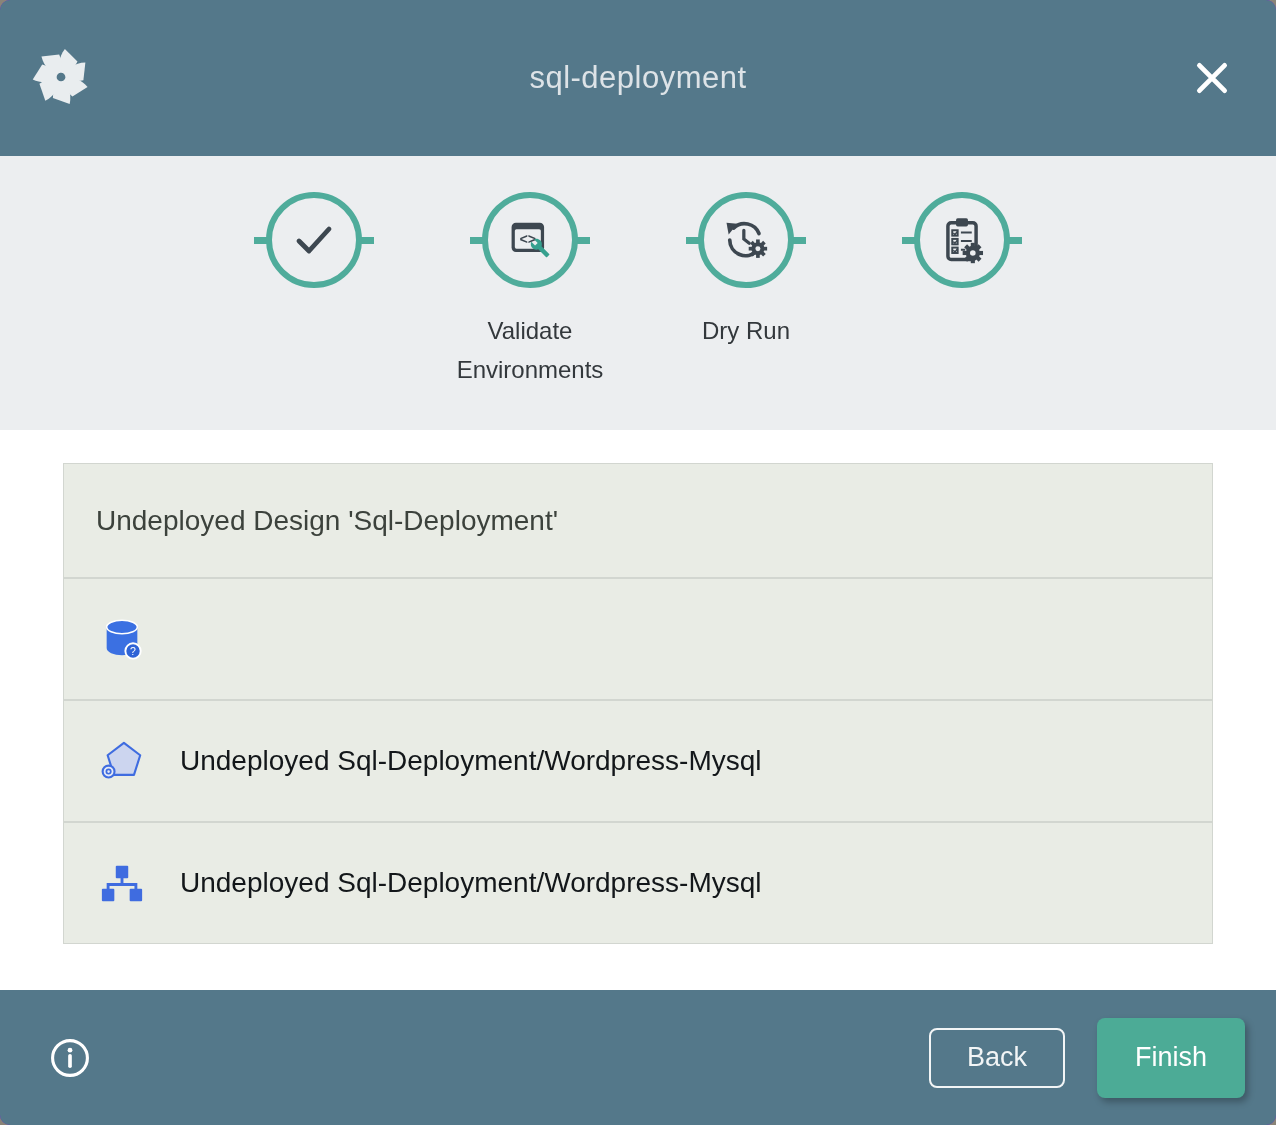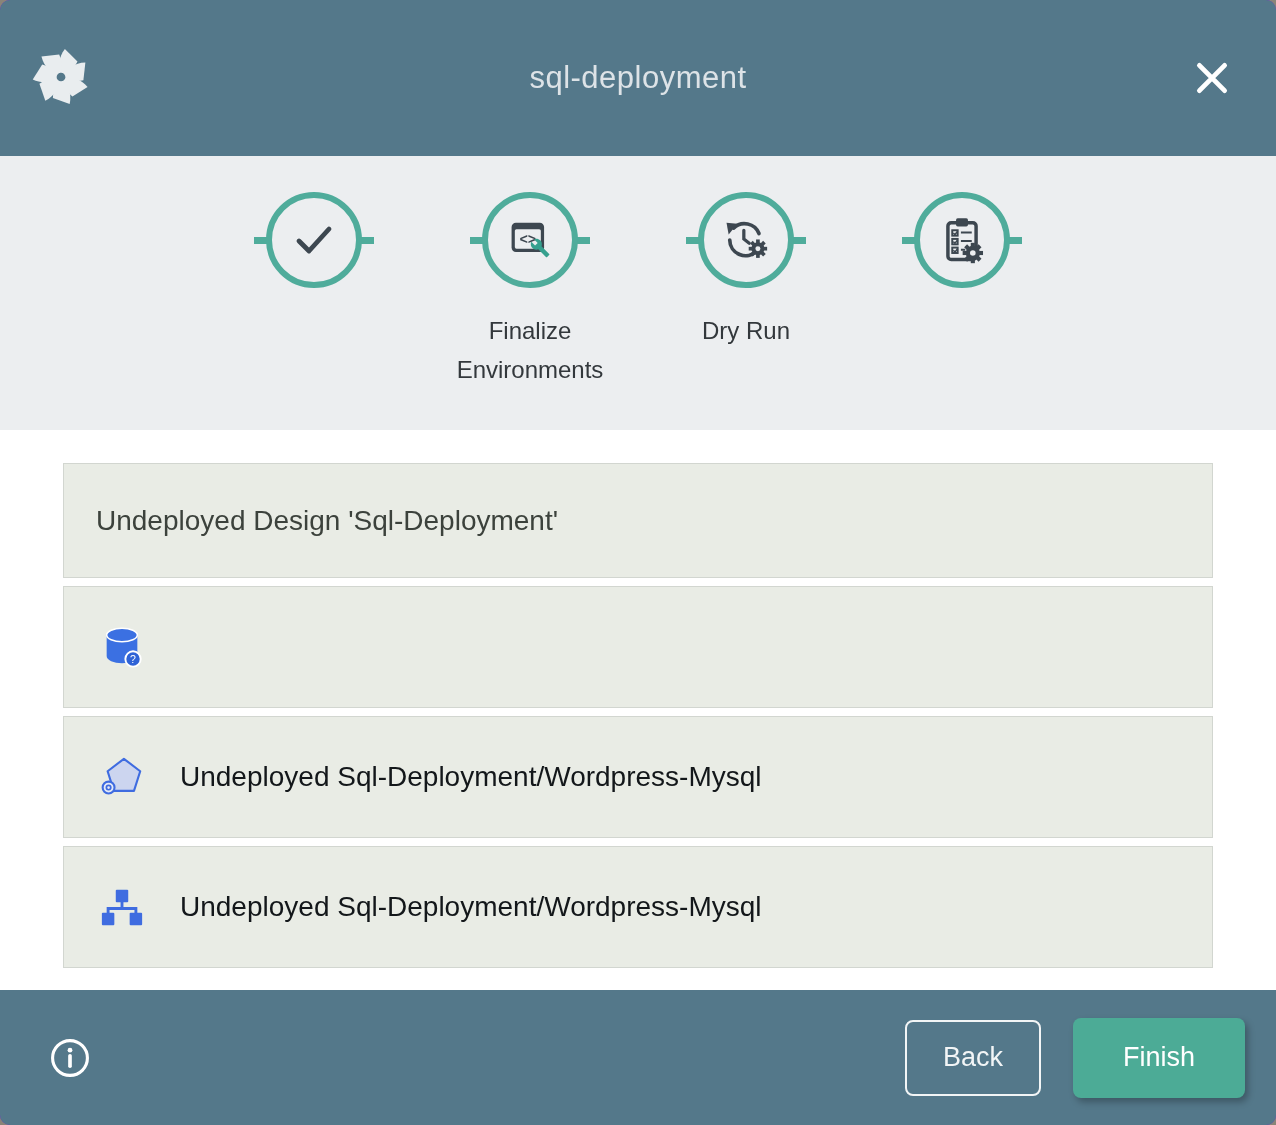--- a/index.html
+++ b/index.html
@@ -19,35 +19,35 @@
   .steps{display:flex;justify-content:center;}
   .step{width:216px;display:flex;flex-direction:column;align-items:center;}
   .circle{width:84px;height:84px;border-radius:50%;border:6px solid #4fac9b;background:#eceef0;
     display:flex;align-items:center;justify-content:center;position:relative;z-index:2;}
   .circle.active{background:#c9d4db;}
   .connector{position:absolute;top:81px;height:7px;background:#4fac9b;z-index:1;}
   .step-label{margin-top:24px;font-size:24px;line-height:1.62;color:#33383c;text-align:center;
     max-width:165px;}
   
   .content{flex:1;background:#ffffff;}
-  .panel{margin:33px 63px 0 63px;display:flex;flex-direction:column;gap:8px;}
+  .panel{margin:33px 63px 0 63px;display:flex;flex-direction:column;gap:0;}
   .card{background:#e9ece5;border:1px solid #d2d6d0;box-sizing:border-box;display:flex;
     align-items:center;}
   .card.head{height:115px;padding-left:32px;font-size:28px;color:#3c423c;}
   .card.item{height:122px;padding-left:34px;font-size:28px;color:#13171a;}
   .item-icon{width:48px;height:48px;margin-right:34px;flex:0 0 48px;display:flex;
     align-items:center;justify-content:center;}
   
   .ftr{height:135px;min-height:135px;background:#54788a;display:flex;align-items:center;
     position:relative;}
   .info-btn{margin-left:48px;width:44px;height:44px;background:none;border:none;padding:0;cursor:pointer;}
   .ftr-buttons{margin-left:auto;margin-right:31px;display:flex;align-items:center;gap:32px;}
-  .btn-back{width:136px;height:76px;border:2px solid #f2f5f6;border-radius:8px;background:transparent;
+  .btn-back{width:136px;height:60px;border:2px solid #f2f5f6;border-radius:8px;background:transparent;
     color:#f2f5f6;font-size:27px;cursor:pointer;font-family:inherit;}
-  .btn-finish{width:172px;height:80px;border:none;border-radius:8px;background:#4cab96;
+  .btn-finish{width:148px;height:80px;border:none;border-radius:8px;background:#4cab96;
     color:#ffffff;font-size:27px;cursor:pointer;font-family:inherit;
     box-shadow:3px 4px 7px rgba(0,0,0,.28);}
 </style>
 </head>
 <body>
 
 <div class="modal">
 
   <div class="hdr">
     <svg class="logo" viewBox="-32 -32 64 64">
@@ -90,21 +90,21 @@
 
       <div class="step">
         <div class="circle">
           <svg viewBox="0 0 48 48" width="52" height="52">
             <rect x="7" y="8" width="30" height="27" rx="4" fill="#3d4750"></rect>
             <rect x="10" y="14" width="24" height="18" rx="1.5" fill="#eceef0"></rect>
             <text x="22" y="28" font-size="13" font-weight="bold" fill="#3d4750" text-anchor="middle" font-family="Liberation Mono, monospace">&lt;&gt;</text>
             <path transform="translate(24,22) scale(0.78)" fill="#35a08e" d="M22.7,19L13.6,9.9C14.5,7.6,14,4.9,12.1,3C10.1,1,7.1,0.6,4.7,1.7l4.4,4.4L6,9.2L1.6,4.7C0.4,7.1,0.9,10.1,2.9,12.1c1.9,1.9,4.6,2.4,6.9,1.5l9.1,9.1c0.4,0.4,1,0.4,1.4,0l2.3-2.3C23.1,20,23.1,19.4,22.7,19z"></path>
           </svg>
         </div>
-        <div class="step-label">Finalize Environments</div>
+        <div class="step-label">Validate Environments</div>
       </div>
 
       <div class="step">
         <div class="circle">
           <svg viewBox="0 0 48 48" width="52" height="52">
             <path d="M12.5 13 A14.5 14.5 0 0 1 36 18" fill="none" stroke="#3d4750" stroke-width="3.4" stroke-linecap="round"></path>
             <path d="M34 34 A14.5 14.5 0 0 1 9 24" fill="none" stroke="#3d4750" stroke-width="3.4" stroke-linecap="round"></path>
             <polygon points="6,8 16,9 8,19" fill="#3d4750"></polygon>
             <path d="M22 15 L22 23 L27 27" fill="none" stroke="#3d4750" stroke-width="3" stroke-linecap="round"></path>
             <g transform="translate(35,32)">

